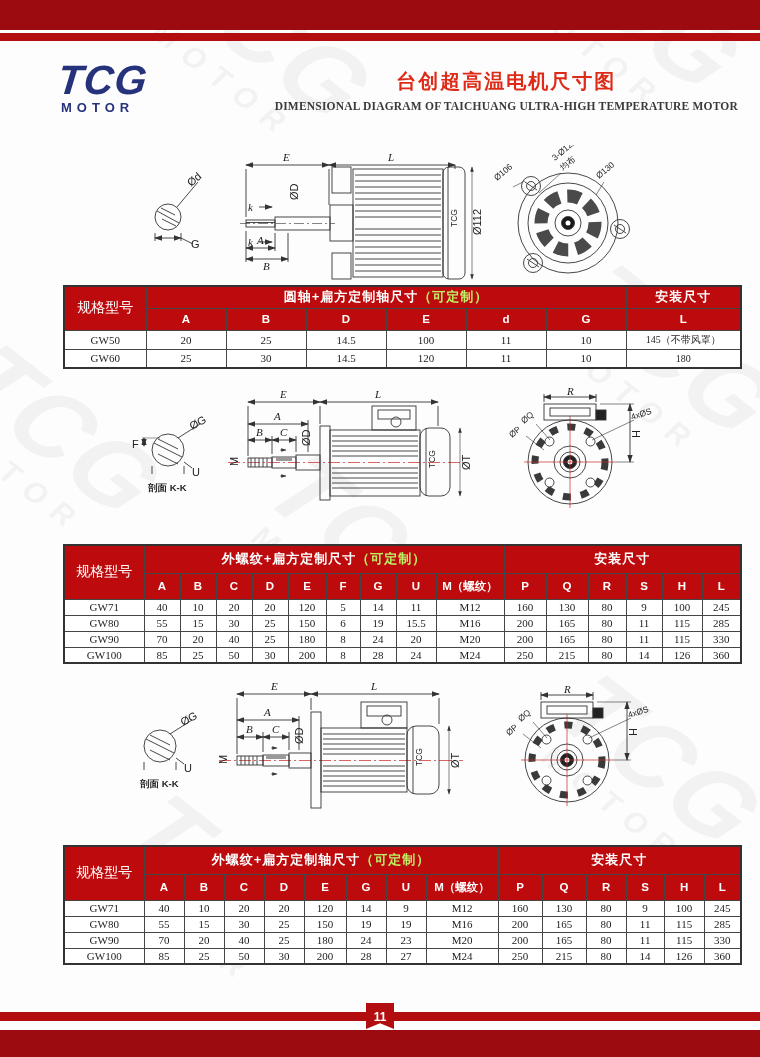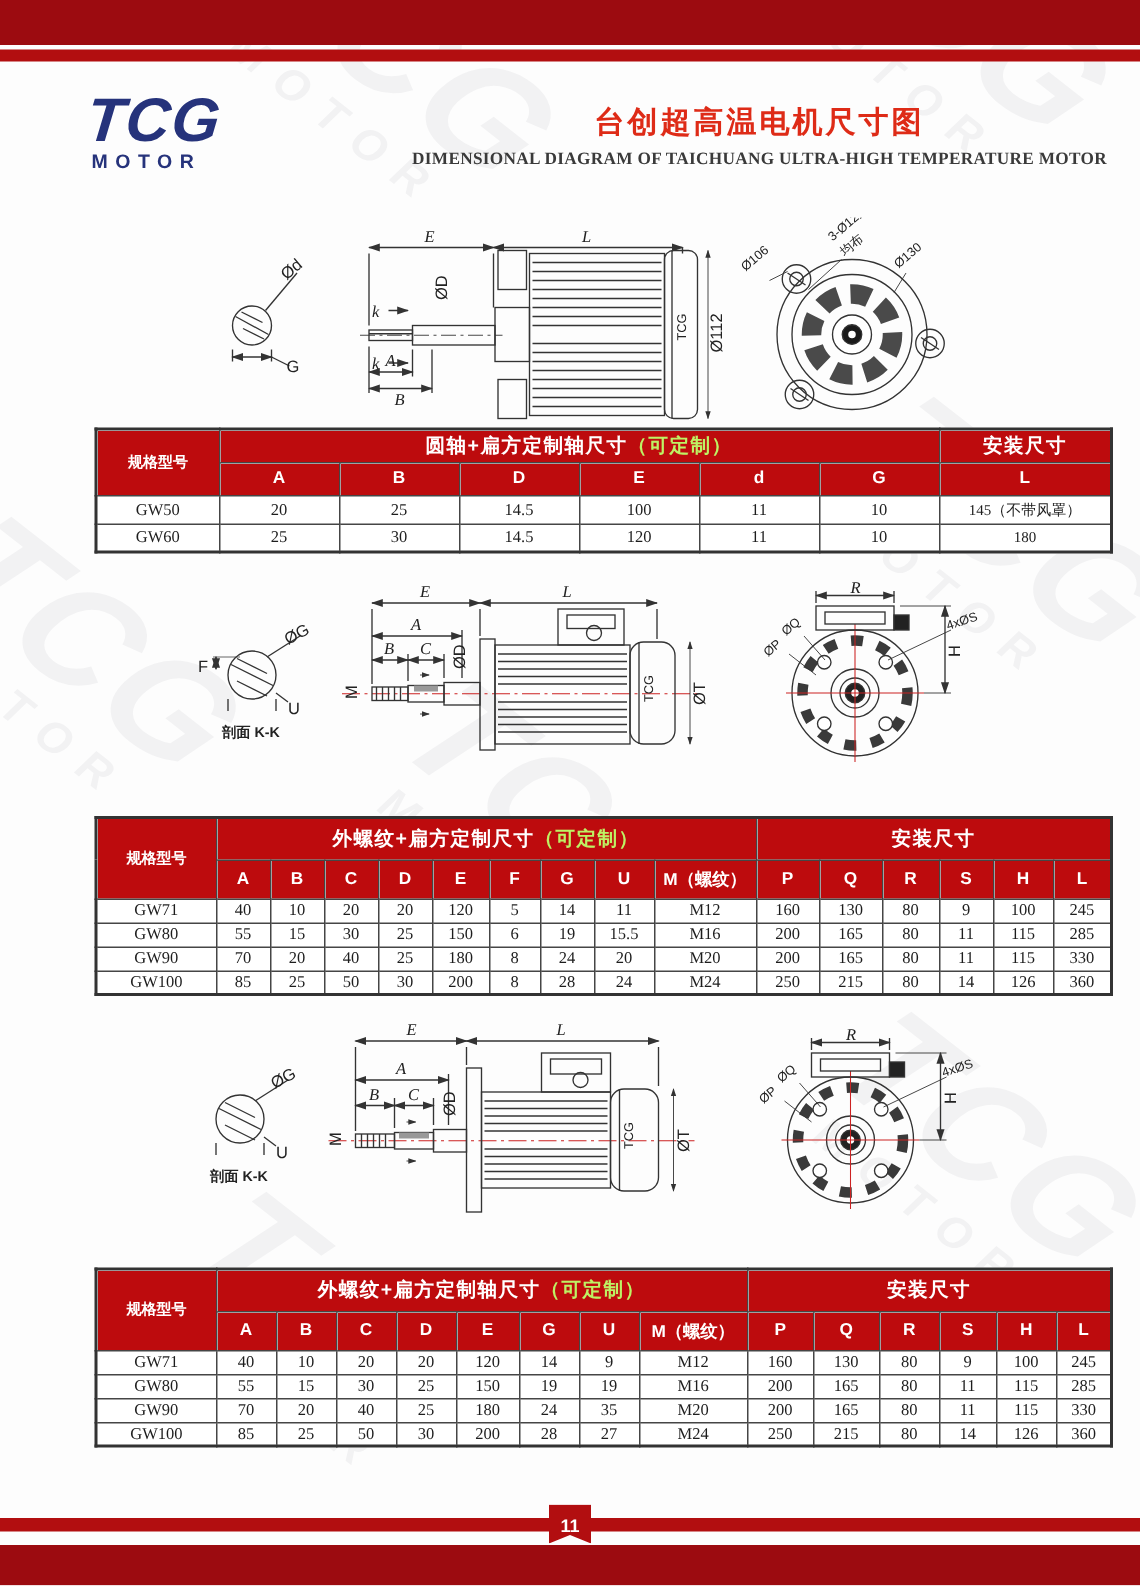--- a/index.html
+++ b/index.html
@@ -34,21 +34,21 @@
   .lbl{font-family:"Liberation Sans",sans-serif;font-size:11px;fill:#222;}
   .lblsm{font-family:"Liberation Sans",sans-serif;font-size:8.5px;fill:#222;}
   .cap{font-family:"Liberation Sans",sans-serif;font-size:9.5px;fill:#222;font-weight:bold;}
   
   .dim-table{position:absolute;border-collapse:collapse;table-layout:fixed;background:#fff;
              border:2px solid #333;}
   .dim-table th,.dim-table td{border:1px solid #454545;padding:0;text-align:center;
              overflow:hidden;white-space:nowrap;}
   .dim-table thead th{background:#bd0b0d;color:#fff;font-family:"Liberation Sans",sans-serif;}
   .group-h{font-size:13px;font-weight:bold;letter-spacing:1px;}
-  .model-h{font-size:10px;font-weight:bold;}
+  .model-h{font-size:14px;font-weight:normal;}
   .note{color:#bef264;}
   .cols th{font-size:11.5px;font-weight:bold;}
   .dim-table tbody td{font-family:"Liberation Serif",serif;font-size:11px;color:#1d1d1d;}
   #table1{left:63px;top:285px;width:677px;}
   #table1 thead tr{height:22px;} #table1 tbody tr{height:19px;}
   #table1 tbody td:last-child{font-size:10px;}
   #table2{left:63px;top:544px;width:677px;}
   #table2 thead tr.grp{height:28px;} #table2 thead tr.cols{height:26px;} #table2 tbody tr{height:16px;}
   #table3{left:63px;top:845px;width:677px;}
   #table3 thead tr.grp{height:28px;} #table3 thead tr.cols{height:26px;} #table3 tbody tr{height:16px;}
@@ -669,21 +669,21 @@
           <td>285</td>
         </tr>
         <tr>
           <td>GW90</td>
           <td>70</td>
           <td>20</td>
           <td>40</td>
           <td>25</td>
           <td>180</td>
           <td>24</td>
-          <td>35</td>
+          <td>23</td>
           <td>M20</td>
           <td>200</td>
           <td>165</td>
           <td>80</td>
           <td>11</td>
           <td>115</td>
           <td>330</td>
         </tr>
         <tr>
           <td>GW100</td>

